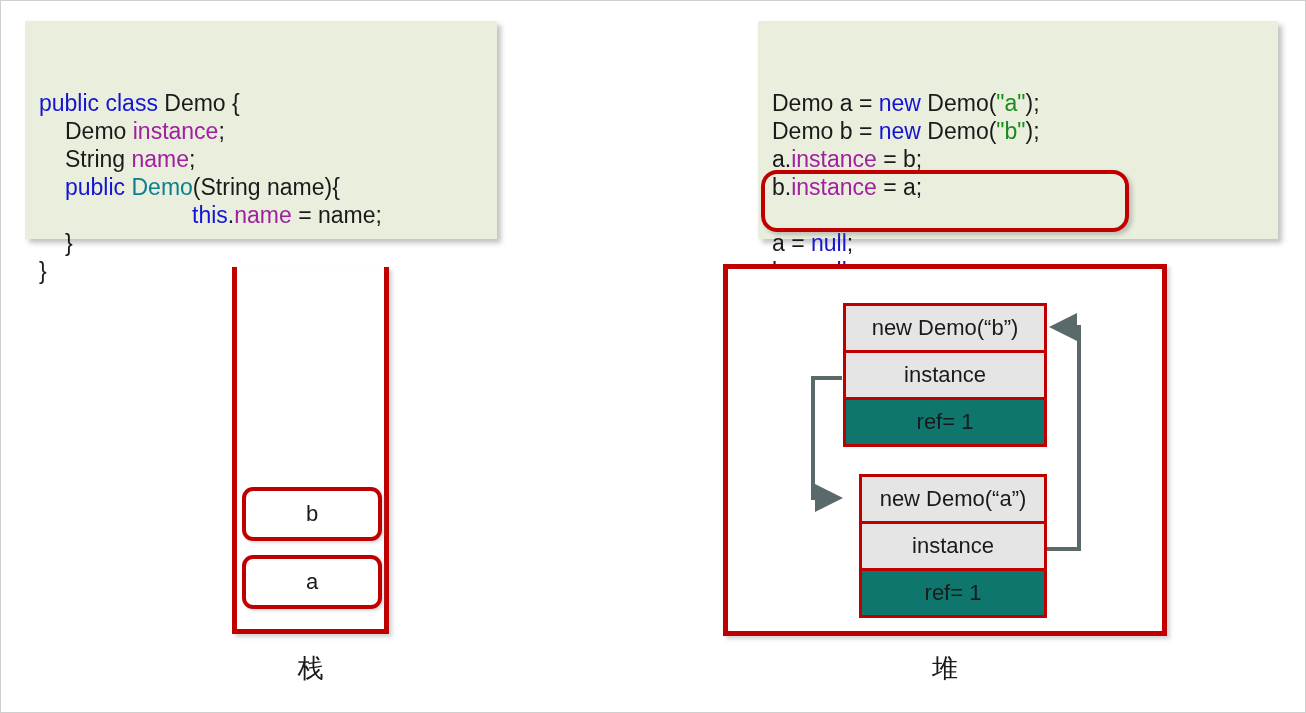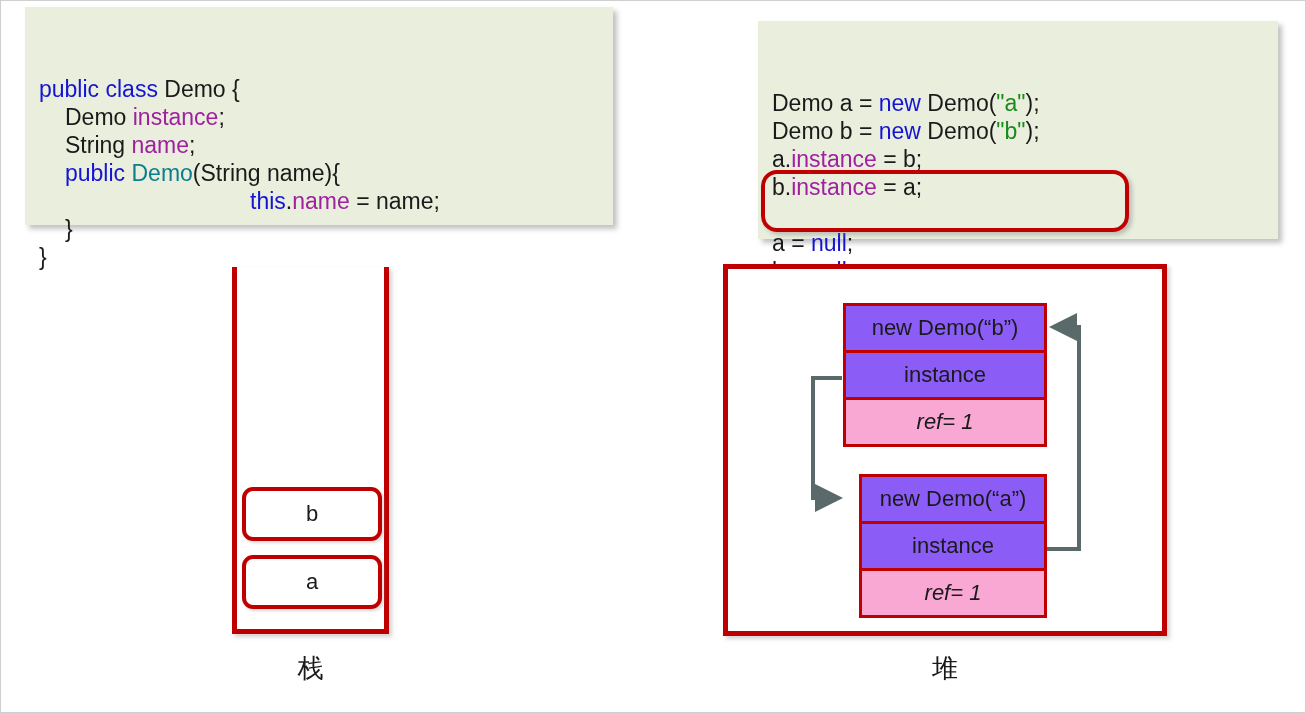--- a/index.html
+++ b/index.html
@@ -25,21 +25,21 @@
     position: absolute;
     background: #e9eedd;
     box-shadow: 4px 4px 5px rgba(120,120,120,0.45);
     box-sizing: border-box;
     font-size: 23px;
     line-height: 28px;
     color: #1a1a1a;
     white-space: pre;
     padding: 12px 14px 14px 14px;
   }
-  #code-left  { left: 24px;  top: 6px; width: 588px; height: 218px; }
+  #code-left  { left: 24px;  top: 20px; width: 472px; height: 218px; }
   #code-right { left: 757px; top: 20px; width: 520px; height: 218px; }
 
   .code-line { display: block; height: 28px; }
   .kw   { color: #1414d2; }       
   .fld  { color: #a020a0; }       
   .type { color: #0d7e8c; }       
   .str  { color: #1a8a1a; }       
   .plain{ color: #1a1a1a; }
 
   .indent1 { padding-left: 26px; }
@@ -121,30 +121,30 @@
     width: 204px;
     box-sizing: border-box;
   }
   #heap-object-b { top: 302px; }
   #heap-object-a { top: 473px; padding-left: 16px; }
 
   .obj-row {
     height: 50px;
     border: 3px solid #c00000;
     margin-top: -3px;
-    background: #8b5cf6;
+    background: #e5e5e5;
     box-sizing: border-box;
     display: flex;
     align-items: center;
     justify-content: center;
     font-size: 22px;
     color: #1a1a1a;
   }
   .obj-row:first-child { margin-top: 0; }
-  .obj-row.ref-row { background: #f9a8d4; font-style: italic; }
+  .obj-row.ref-row { background: #0f766e; }
 
   
   #arrow-layer {
     position: absolute;
     left: 0; top: 0;
     width: 1306px; height: 713px;
     pointer-events: none;
   }
 </style>
 </head>

